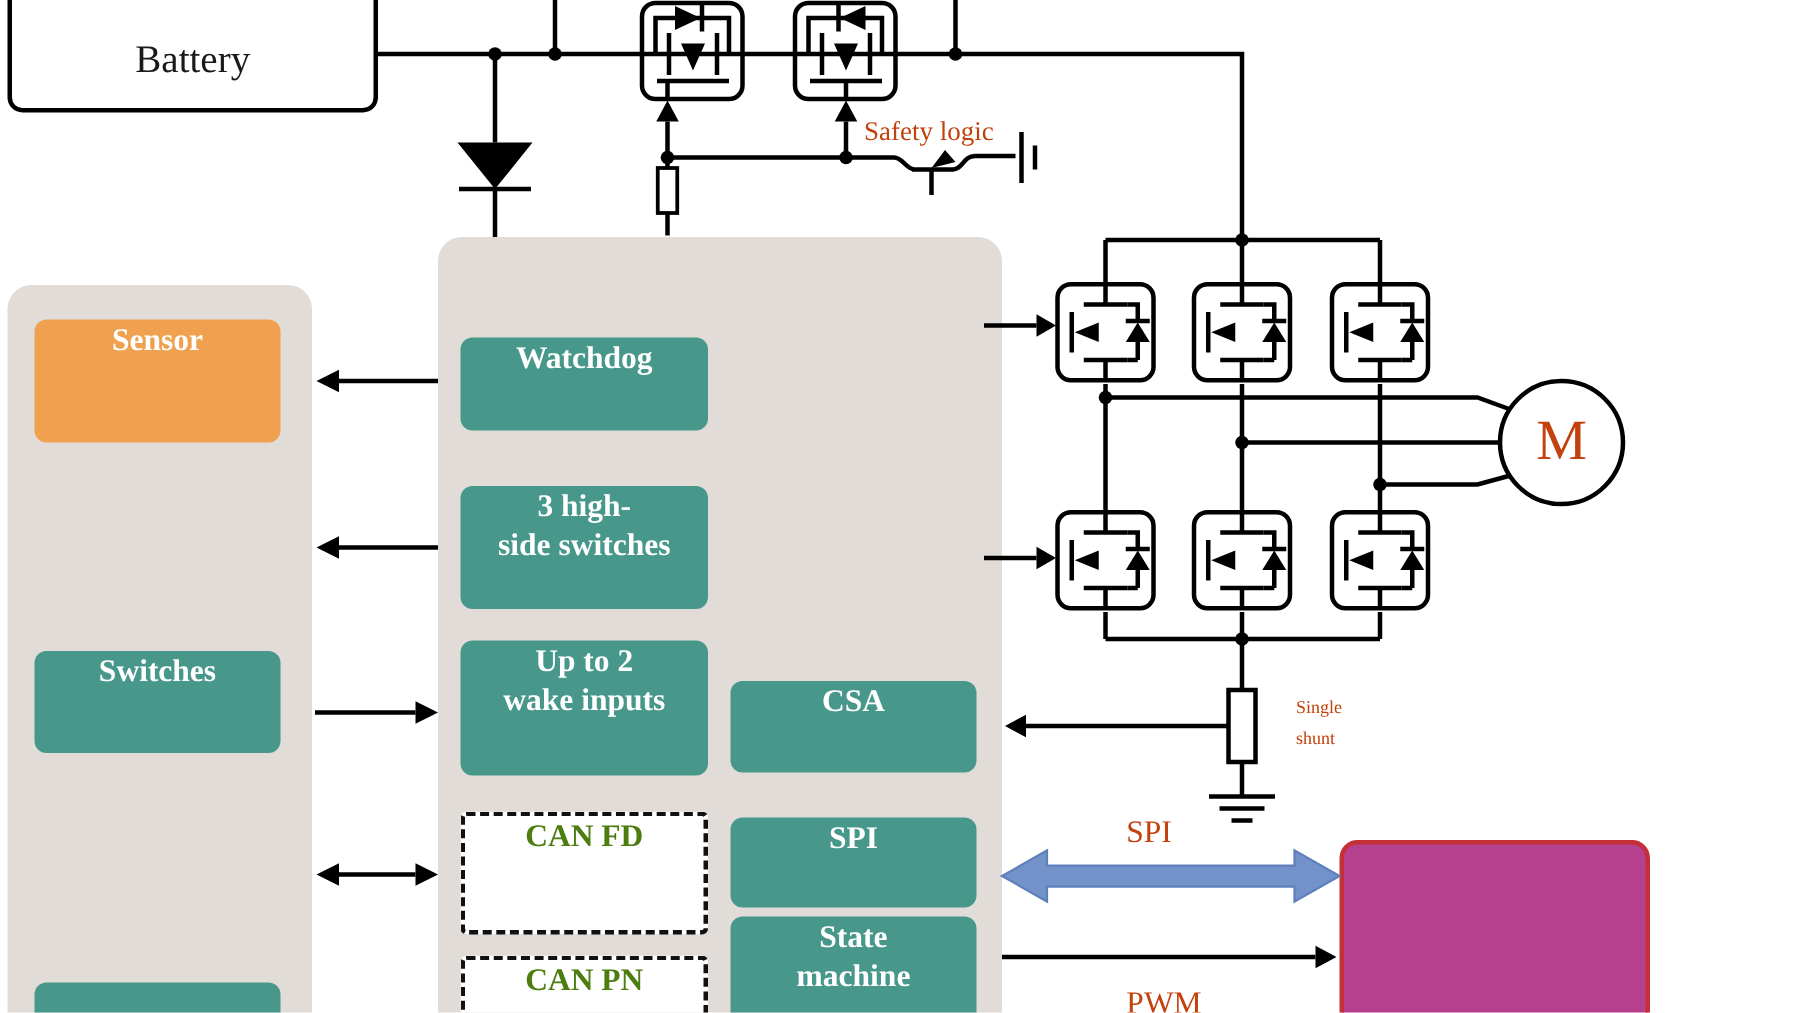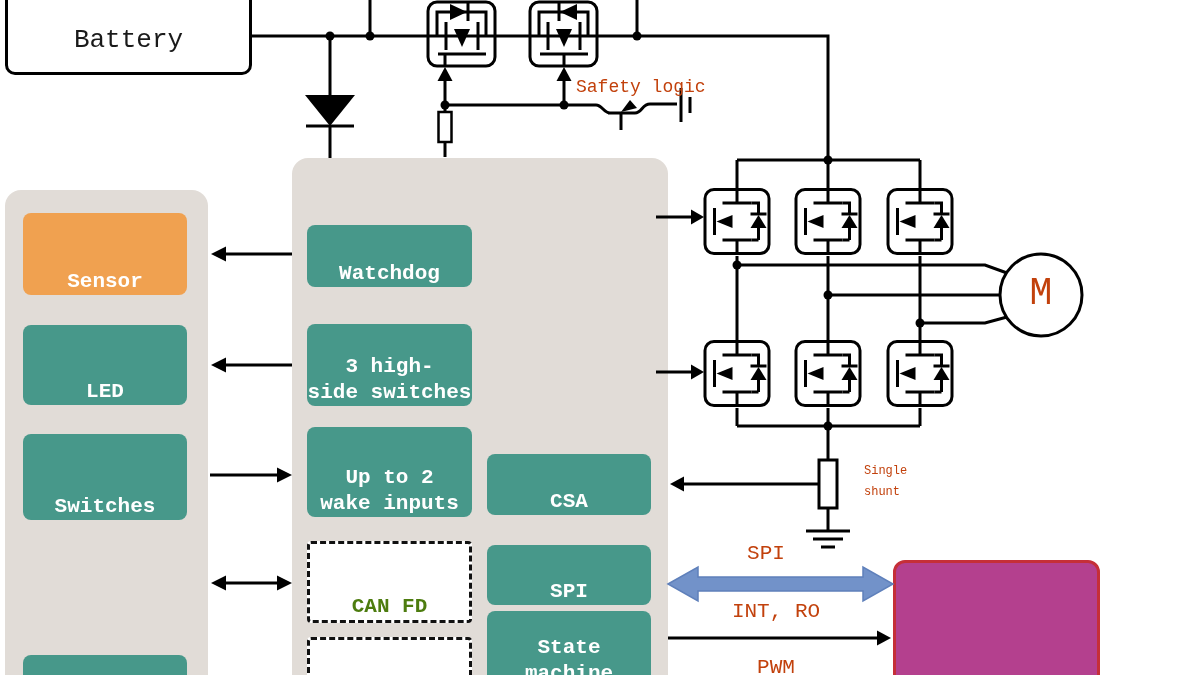--- a/index.html
+++ b/index.html
@@ -1,20 +1,20 @@
 <!DOCTYPE html>
 <html><head>
 <meta charset="utf-8">
 <style>
   *{margin:0;padding:0;box-sizing:border-box}
   body{background:#fff}
   .stage{position:relative;width:1200px;height:675px;background:#fff;overflow:hidden;
-         font-family:Liberation Mono, monospace;color:#111}
+         font-family:Liberation Serif, serif;color:#111}
   .panel{position:absolute;background:#E1DCD7;border-radius:16px;z-index:1}
-  .blk{position:absolute;display:flex;align-items:flex-end;justify-content:center;text-align:center;
+  .blk{position:absolute;display:flex;align-items:flex-start;justify-content:center;text-align:center;
        color:#fff;font-size:21px;font-weight:bold;border-radius:8px;white-space:pre-line;
        line-height:1.25;z-index:2}
   .teal{background:#47988A}
   .orange{background:#F0A150}
   .dashed{background:#fff;border:3px dashed #111;color:#4d7c0f;border-radius:4px}
   .driver-text{font-size:22px;line-height:1.32}
   .battery{position:absolute;left:5px;top:-22px;width:247px;height:97px;background:#fff;
            border:3px solid #000;border-radius:10px;display:flex;align-items:center;
            justify-content:center;z-index:2;font-size:26px;color:#1a1a1a;padding-top:26px}
   .mcu{position:absolute;left:893px;top:560px;width:207px;height:140px;background:#B4408E;
@@ -29,24 +29,21 @@
 <div class="stage">
 
   <div class="battery">
     <span>Battery</span>
   </div>
 
   <div class="panel" style="left:5px;top:190px;width:203px;height:500px"></div>
   <div class="blk orange" style="left:23px;top:213px;width:164px;height:82px">
     <span>Sensor</span>
   </div>
-  <div class="blk teal" style="left:23px;top:325px;width:164px;height:80px">
-    <span>LED</span>
-  </div>
-  <div class="blk teal" style="left:23px;top:434px;width:164px;height:86px">
+  <div class="blk teal" style="left:23px;top:434px;width:164px;height:68px">
     <span>Switches</span>
   </div>
   <div class="blk teal" style="left:23px;top:655px;width:164px;height:60px"></div>
 
   <div class="panel" style="left:292px;top:158px;width:376px;height:540px"></div>
   <div class="blk teal" style="left:307px;top:225px;width:165px;height:62px">
     <span>Watchdog</span>
   </div>
   <div class="blk teal" style="left:307px;top:324px;width:165px;height:82px">
     <span>3 high-
@@ -212,15 +209,14 @@
     </g>
 
     <polygon points="668,584 698,567 698,577 863,577 863,567 893,584 863,601 863,591 698,591 698,601" fill="#7292C9" stroke="#5F80BB" stroke-width="1.5"></polygon>
   </svg>
 
   <span class="lbl" style="left:576px;top:77px;font-size:18px">Safety logic</span>
   <span class="lbl" style="left:864px;top:461px;font-size:12px;line-height:21px">Single
 shunt</span>
   <span class="lbl c" style="left:1016px;top:272px;width:50px;font-size:38px">M</span>
   <span class="lbl c" style="left:698px;top:542px;width:136px;font-size:21px">SPI</span>
-  <span class="lbl c" style="left:698px;top:600px;width:156px;font-size:21px">INT, RO</span>
   <span class="lbl c" style="left:698px;top:656px;width:156px;font-size:21px">PWM</span>
 </div>
 
 </body></html>

